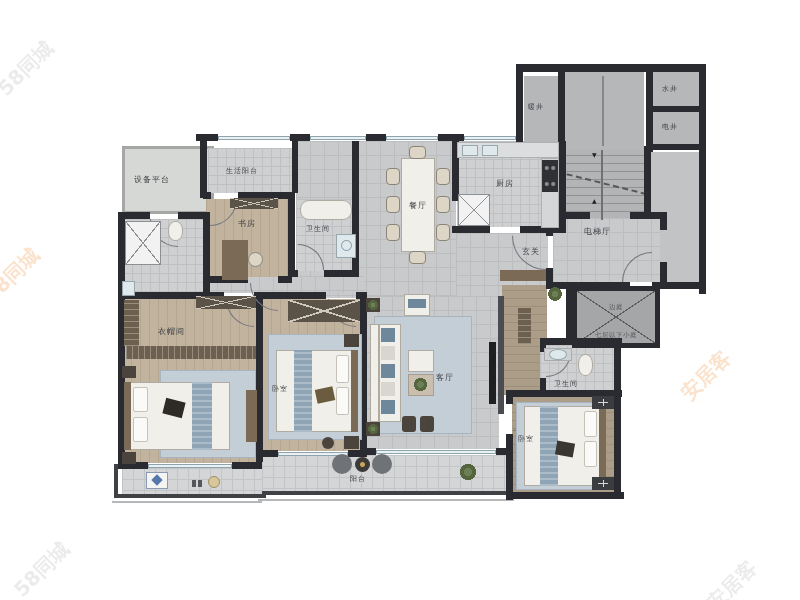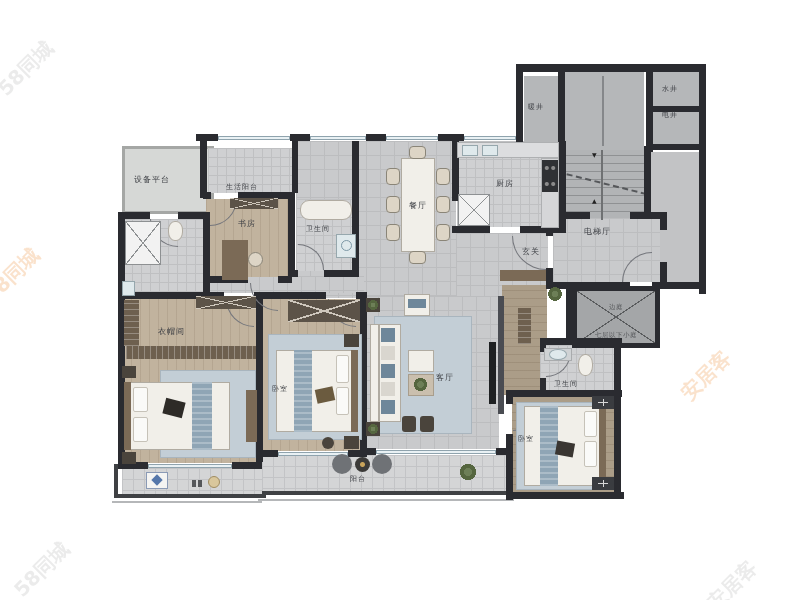--- a/index.html
+++ b/index.html
@@ -303,30 +303,30 @@
   <i class="ab fd round" style="left:372px;top:454px;width:20px;height:20px;background:#6f7276"></i>
   <i class="ab round" style="left:355px;top:457px;width:15px;height:15px;background:#3b3a38;background-image:radial-gradient(circle,#c8a35a 2px,transparent 3px)"></i>
   <i class="ab plant" style="left:460px;top:464px;width:16px;height:16px"></i>
   <i class="ab" style="left:146px;top:472px;width:22px;height:17px;background:#f4f4f2;border:1px solid #8a9ab5;box-sizing:border-box"></i>
   <i class="ab" style="left:153px;top:476px;width:8px;height:8px;background:#5577aa;transform:rotate(45deg)"></i>
   <i class="ab" style="left:192px;top:480px;width:4px;height:7px;background:#55575a"></i>
   <i class="ab" style="left:198px;top:480px;width:4px;height:7px;background:#55575a"></i>
   <i class="ab round" style="left:208px;top:476px;width:12px;height:12px;background:#d9c79c;border:1px solid #a08d62;box-sizing:border-box"></i>
 
   <span class="ab lbl" style="left:134px;top:176px">设备平台</span>
-  <span class="ab lbl l7" style="left:226px;top:184px">生活阳台</span>
+  <span class="ab lbl l7" style="left:226px;top:168px">生活阳台</span>
   <span class="ab lbl" style="left:238px;top:220px">书房</span>
   <span class="ab lbl l7" style="left:306px;top:226px">卫生间</span>
   <span class="ab lbl" style="left:409px;top:202px">餐厅</span>
   <span class="ab lbl" style="left:496px;top:180px">厨房</span>
   <span class="ab lbl" style="left:522px;top:248px">玄关</span>
   <span class="ab lbl" style="left:584px;top:228px">电梯厅</span>
   <span class="ab lbl l7" style="left:528px;top:104px">暖井</span>
   <span class="ab lbl l7" style="left:662px;top:86px">水井</span>
-  <span class="ab lbl l7" style="left:662px;top:112px">电井</span>
+  <span class="ab lbl l7" style="left:662px;top:124px">电井</span>
   <span class="ab lbl" style="left:158px;top:328px">衣帽间</span>
   <span class="ab lbl l7" style="left:272px;top:386px">卧室</span>
   <span class="ab lbl" style="left:436px;top:374px">客厅</span>
   <span class="ab lbl l7" style="left:554px;top:381px">卫生间</span>
   <span class="ab lbl l7" style="left:518px;top:436px">卧室</span>
   <span class="ab lbl l7" style="left:350px;top:476px">阳台</span>
 
   <span class="wm wmg" style="left:-8px;top:55px">58同城</span>
   <span class="wm wmo" style="left:-22px;top:262px">58同城</span>
   <span class="wm wmo" style="left:676px;top:362px">安居客</span>

